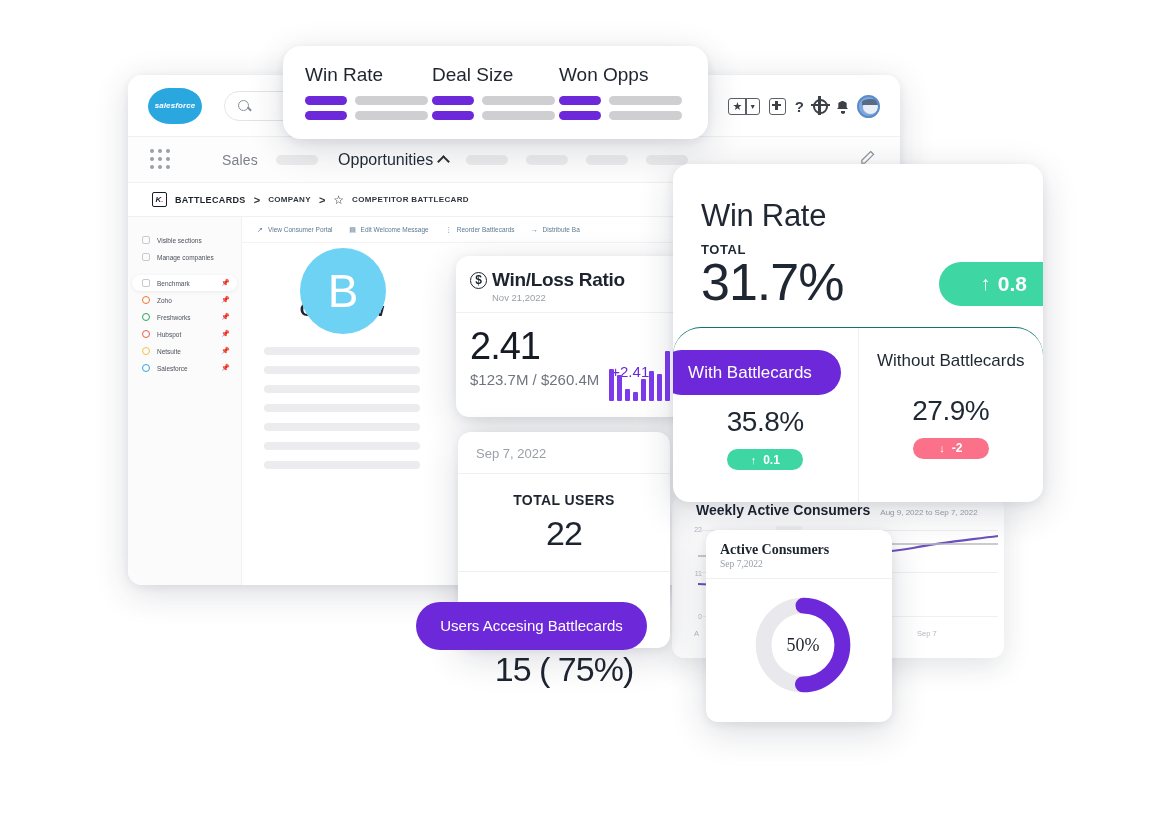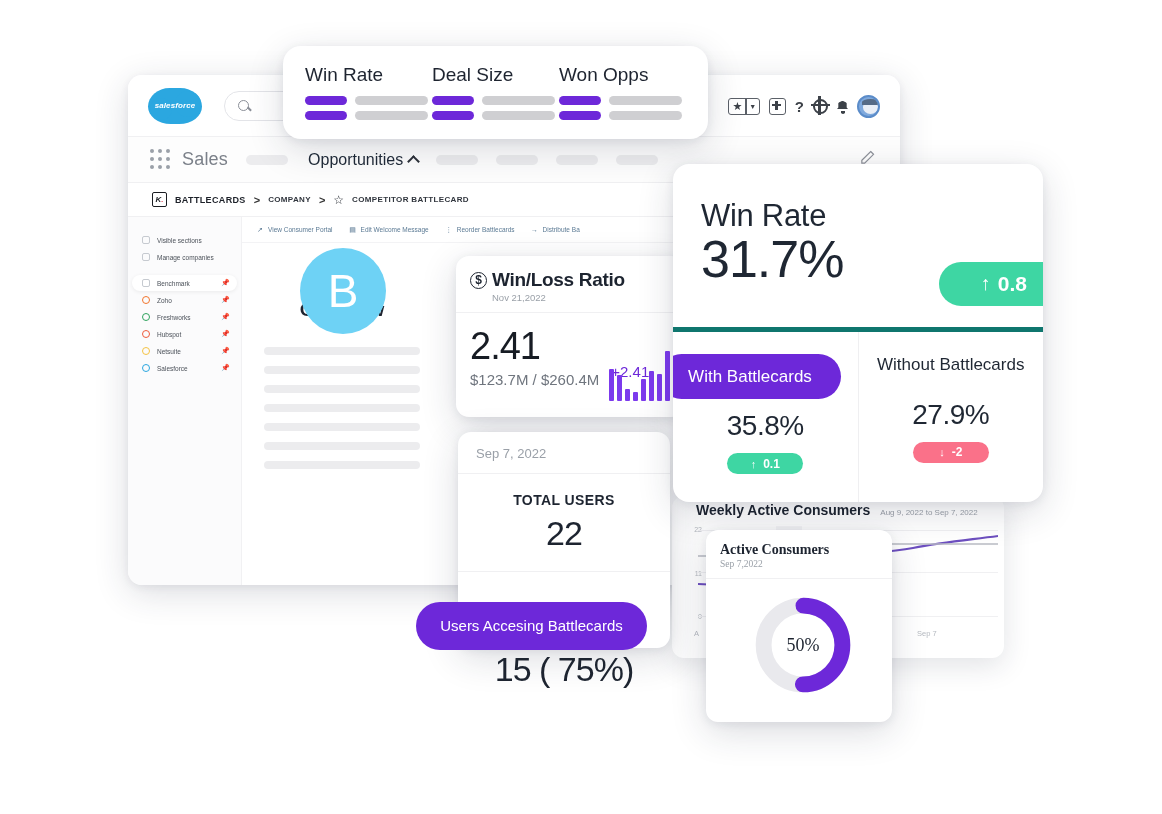--- a/index.html
+++ b/index.html
@@ -121,21 +121,21 @@
   }
 
   
   .sf-navrow {
     height: 46px; display: flex; align-items: center; padding-left: 22px;
     background:#fdfdfd; border-bottom: 1px solid #f0f0f2; position: relative;
   }
   .waffle { width: 22px; height: 22px; display:grid; grid-template-columns: repeat(3,1fr);
             grid-template-rows: repeat(3,1fr); gap: 2px; margin-right: 10px; }
   .waffle i { width:4px; height:4px; background:#9aa0a8; border-radius:50%; }
-  .nav-app { font-size: 18px; color: #7b8089; font-weight: 400; letter-spacing:.2px;}
+  .nav-app { font-size: 14px; color: #7b8089; font-weight: 400; letter-spacing:.2px;margin-left:40px;}
   .pill { height: 10px; border-radius: 6px; background: #ececee; margin-left: 18px; }
   .nav-tab {
     margin-left: 20px; font-size: 16px; color: #1f2937; font-weight: 500;
     display:flex; align-items:center; gap:6px;
   }
   .chev-up { width: 9px; height: 9px; border-left:2px solid #2b3038; border-top:2px solid #2b3038;
              transform: rotate(45deg); margin-top:3px;}
   .pencil {
     position: absolute; right: 24px; top: 12px;
     width: 17px; height: 17px; color:#8d9199;
@@ -227,21 +227,21 @@
   .wr-value { font-size: 52px; font-weight: 300; color: #1f2733; line-height: 1.05; margin-top: -2px; letter-spacing:-1px;}
   .badge {
     display:inline-flex; align-items:center; justify-content:center; gap: 7px;
     color:#fff; font-weight: 600; border-radius: 22px;
   }
   .wr-badge-main {
     position: absolute; right: -26px; top: 98px;
     width: 130px; height: 44px;
     background: #3ed6a3; font-size: 21px;
   }
-  .wr-split { display:flex; border-top: 5px solid #0f766e; height: 175px; }
+  .wr-split { display:flex; border-top: 1px solid #0f766e; height: 175px; border-radius: 28px; }
   .wr-half { flex: 1; position: relative; text-align: center; }
   .wr-half + .wr-half { border-left: 1px solid #efeff1; }
   .wr-chip {
     position: absolute; left: -14px; top: 22px; width: 182px; height: 45px;
     background: #6d28d9; color: #fff; border-radius: 23px;
     display:flex; align-items:center; justify-content:center;
     font-size: 17px; font-weight: 500;
   }
   .wr-half-label {
     padding-top: 22px; font-size: 17px; color: #1f2733; line-height: 1.35; font-weight: 400;
@@ -585,20 +585,21 @@
             <span class="p"></span>
             <span class="g"></span>
           </div>
       </div>
     </div>
   </div>
 
   <div class="card winrate-card">
     <div class="wr-top">
       <div class="wr-title">Win Rate</div>
+      <div class="wr-total">TOTAL</div>
       <div class="wr-value">31.7%</div>
       <div class="badge wr-badge-main">
         <span class="arrow">↑</span>
         <span>0.8</span>
       </div>
     </div>
     <div class="wr-split">
       <div class="wr-half">
         <div class="wr-chip">
           <span>With Battlecards</span>

